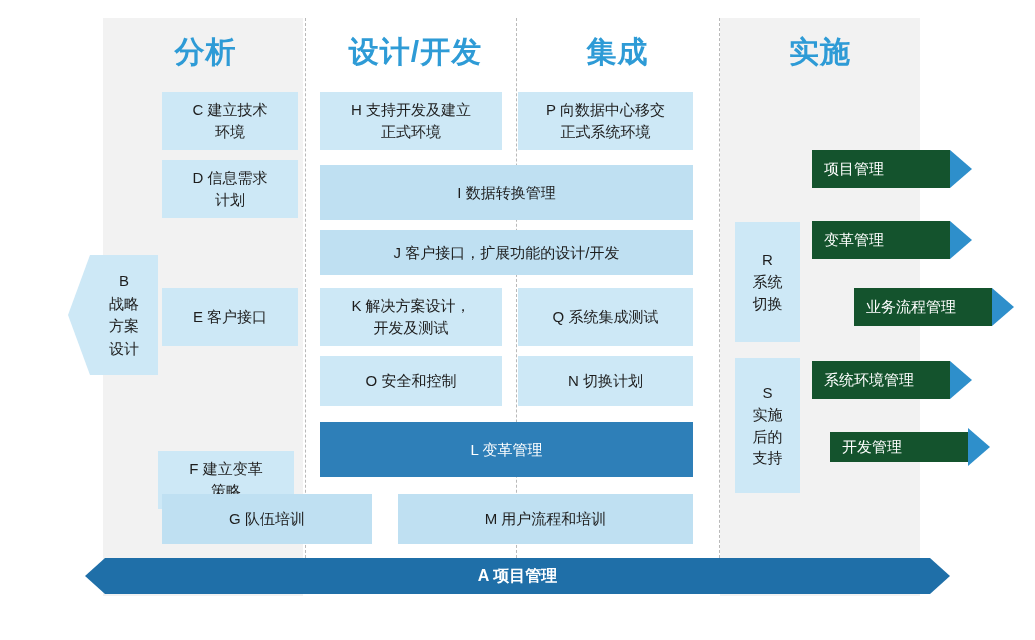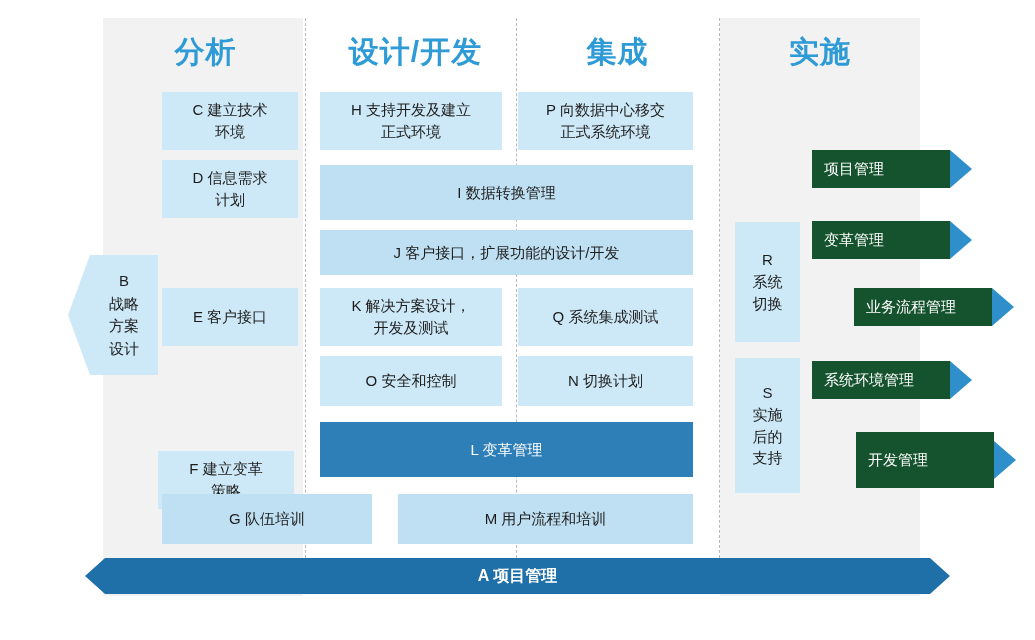--- a/index.html
+++ b/index.html
@@ -211,21 +211,21 @@
     <div class="head"></div>
   </div>
   <div class="arrow-right" style="left:812px; top:288px; width:160px; height:38px;margin-left:42px;">
     <div class="body">业务流程管理</div>
     <div class="head"></div>
   </div>
   <div class="arrow-right" style="left:812px; top:361px; width:160px; height:38px;">
     <div class="body">系统环境管理</div>
     <div class="head"></div>
   </div>
-  <div class="arrow-right" style="left:856px; top:432px; width:160px; height:56px;">
+  <div class="arrow-right" style="left:830px; top:432px; width:160px; height:30px;">
     <div class="body">开发管理</div>
     <div class="head"></div>
   </div>
 
   <div class="bottom-arrow" style="left:85px; top:558px; width:865px;">
     <div class="head-left"></div>
     <div class="body">A 项目管理</div>
     <div class="head-right"></div>
   </div>
 

